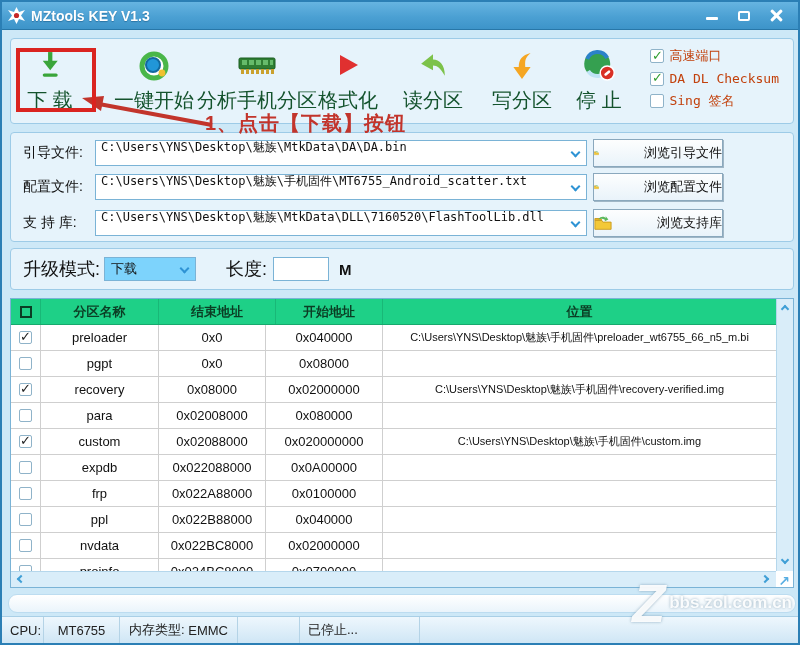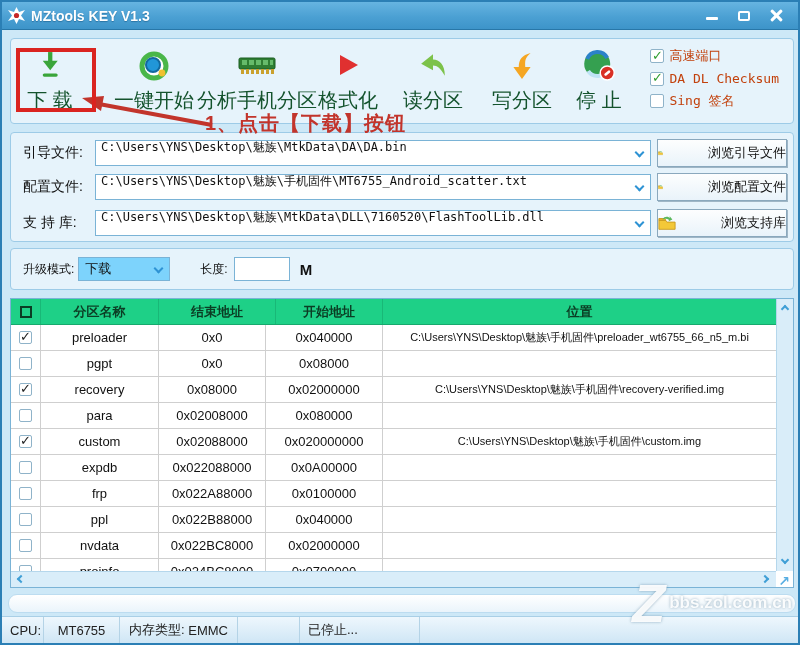--- a/index.html
+++ b/index.html
@@ -48,30 +48,30 @@
   .cb.checked{ color:#2f9e2f; } .cb.checked::before{ visibility:visible; }
   .cb.dark.checked{ color:#222; }
 
   
   .annot-text { position:absolute; left:203px; top:108px; z-index:31; color:#c2342b; font-size:20px; font-weight:bold; letter-spacing:1px; white-space:nowrap; }
   .annot-svg { position:absolute; left:0; top:0; width:800px; height:645px; z-index:29; pointer-events:none; }
 
   
   .frow { position:absolute; left:0; width:100%; height:28px; display:flex; align-items:center; }
   .frow .flabel { width:84px; padding-left:12px; font-size:14px; color:#111; white-space:nowrap; }
-  .combo { position:relative; width:556px; height:26px; background:#fff; border:1px solid #7ab3d6; display:flex; align-items:center; padding:0 22px 12px 5px; }
+  .combo { position:relative; width:492px; height:26px; background:#fff; border:1px solid #7ab3d6; display:flex; align-items:center; padding:0 22px 12px 5px; }
   .combo .val { font-family:"DejaVu Sans Mono",monospace; font-size:12px; color:#111; white-space:nowrap; overflow:hidden; }
   .chev { position:absolute; right:7px; top:8px; width:7px; height:7px; border-right:2px solid #2e93d4; border-bottom:2px solid #2e93d4; transform:rotate(45deg); }
   .browse-btn { margin-left:6px; width:130px; height:28px; background:linear-gradient(180deg,#fdfefe,#e9f3fa);
                 border:1px solid #8aa8bd; box-shadow:1px 1px 0 #9fb6c6; display:flex; align-items:center; justify-content:center; gap:5px; cursor:pointer; }
   .browse-btn .btxt { font-size:13px; color:#111; white-space:nowrap;margin-left:40px; }
 
   
   .mrow { position:absolute; left:0; top:8px; width:100%; display:flex; align-items:center; }
-  .mrow .mlabel { padding-left:12px; font-size:12px; color:#111; white-space:nowrap; }
+  .mrow .mlabel { padding-left:12px; font-size:18px; color:#111; white-space:nowrap; }
   .select { position:relative; width:92px; height:24px; background:#7dd3fc; border:1px solid #7ab3d6; display:flex; align-items:center; padding:0 20px 0 6px; margin-left:4px; cursor:pointer;}
   .select .val{ font-size:13px; color:#111; }
   .select .chev{ top:7px; }
   .len-input { width:56px; height:24px; border:1px solid #7ab3d6; background:#fff; margin-left:6px; font-size:13px; padding:0 4px;}
   .unit { font-size:15px; font-weight:bold; margin-left:10px; color:#111; }
   .sp { margin-left:18px; }
 
   
   .table-wrap { position:absolute; left:8px; top:296px; width:784px; height:290px; background:#ffffff; border:1px solid #7ab3d6; overflow:hidden; }
   .thead { display:flex; width:calc(100% - 17px); height:26px; background:#1ed087; border-bottom:1px solid #17a96d; }

